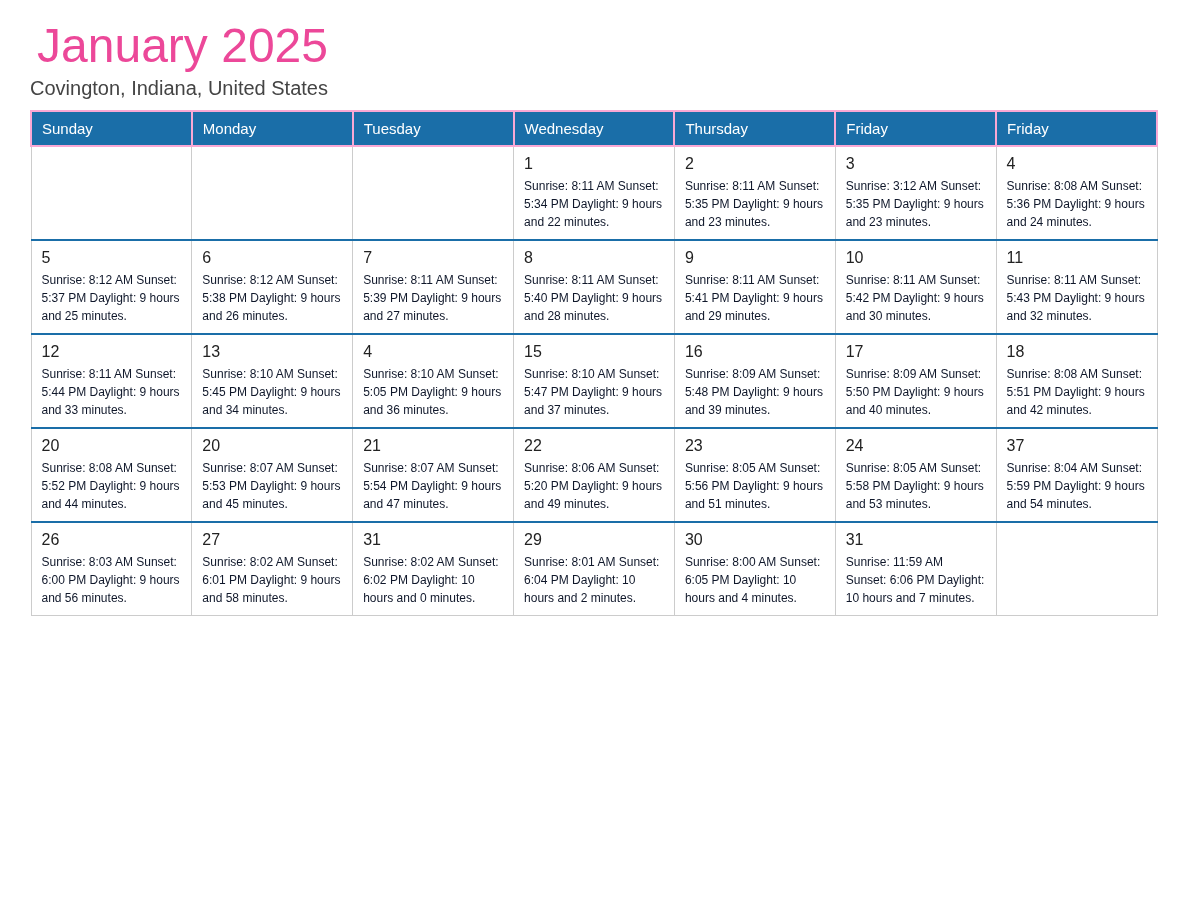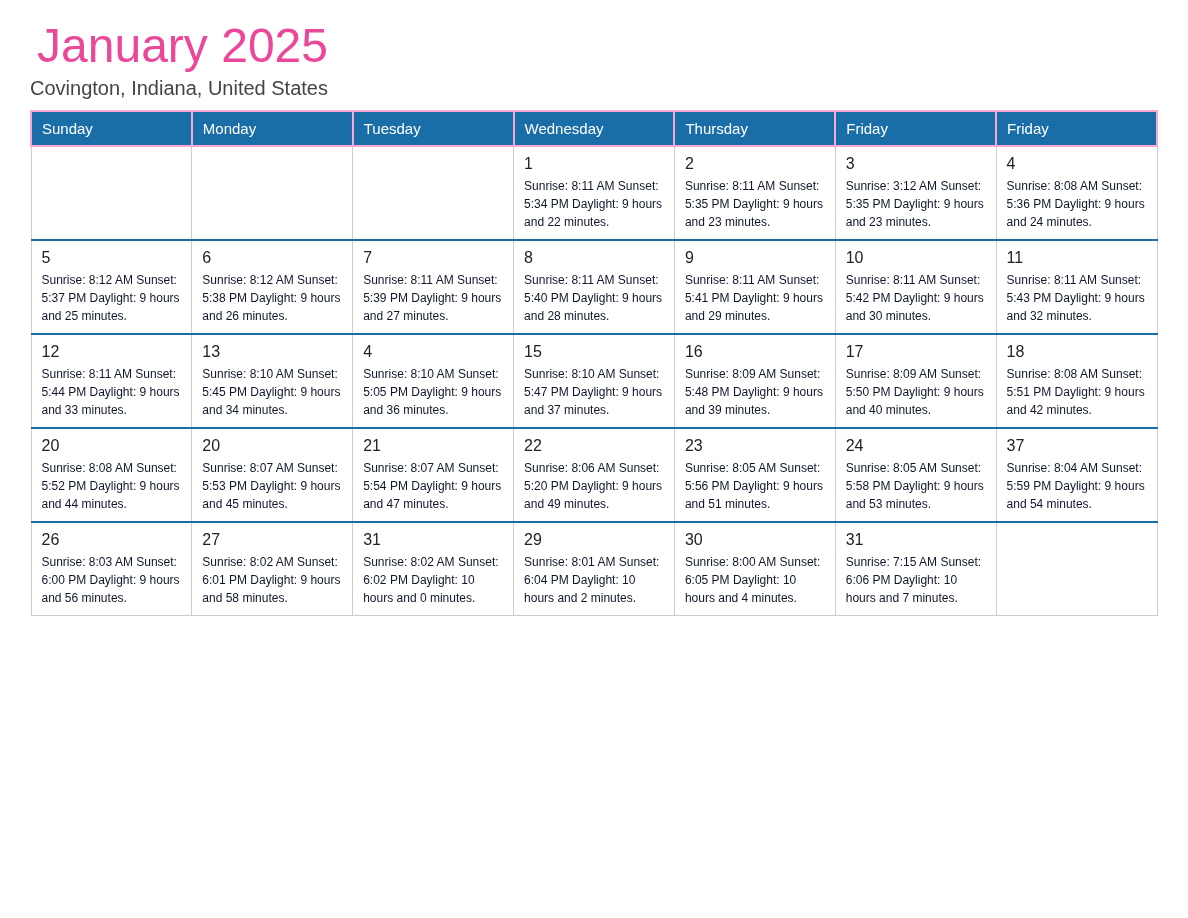--- a/index.html
+++ b/index.html
@@ -323,21 +323,21 @@
         </td>
         <td>
           <span class="day-number">30</span>
           <div class="day-info">Sunrise: 8:00 AM
 Sunset: 6:05 PM
 Daylight: 10 hours
 and 4 minutes.</div>
         </td>
         <td>
           <span class="day-number">31</span>
-          <div class="day-info">Sunrise: 7:15 AM
+          <div class="day-info">Sunrise: 11:59 AM
 Sunset: 6:06 PM
 Daylight: 10 hours
 and 7 minutes.</div>
         </td>
         <td class="empty-cell"></td>
       </tr>
     </tbody>
 </table>
 
 </body></html>

